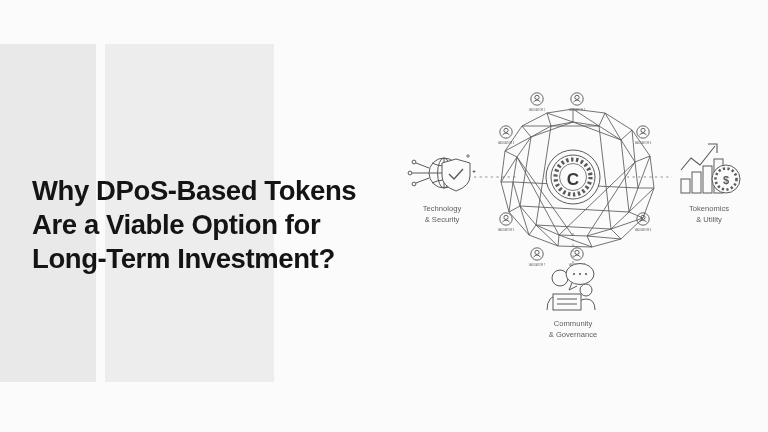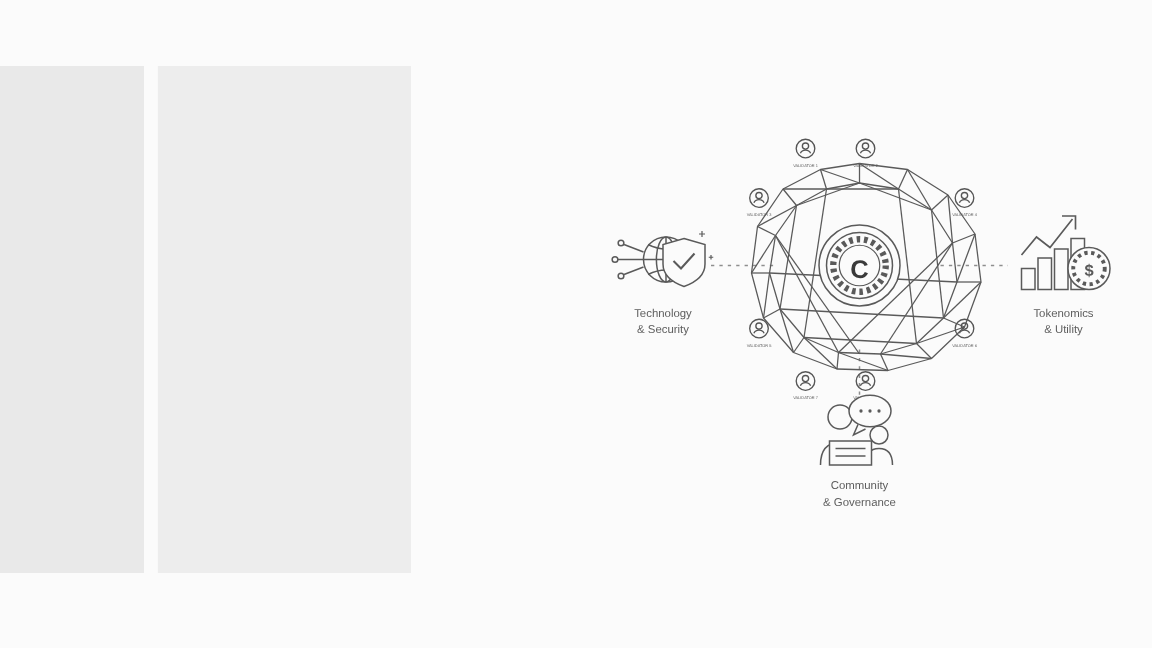--- a/index.html
+++ b/index.html
@@ -44,20 +44,23 @@
   }
 </style>
 </head>
 <body>
 
 <div class="stage">
 
   <div class="deco-bar"></div>
   <div class="deco-arc-inner"></div>
 
+  <h1 class="title">Why DPoS-Based Tokens
+Are a Viable Option for
+Long-Term Investment?</h1>
 
   <div class="diagram">
   <svg width="368" height="280" viewBox="0 0 368 280" xmlns="http://www.w3.org/2000/svg">
     <defs>
       <g id="validator-glyph">
         <circle cx="0" cy="0" r="6.2" fill="none" stroke="#555" stroke-width="0.9"></circle>
         <circle cx="0" cy="-1.6" r="2.1" fill="none" stroke="#555" stroke-width="0.9"></circle>
         <path d="M-3.4 3.2 A3.6 3.1 0 0 1 3.4 3.2" fill="none" stroke="#555" stroke-width="0.9"></path>
       </g>
     </defs>

